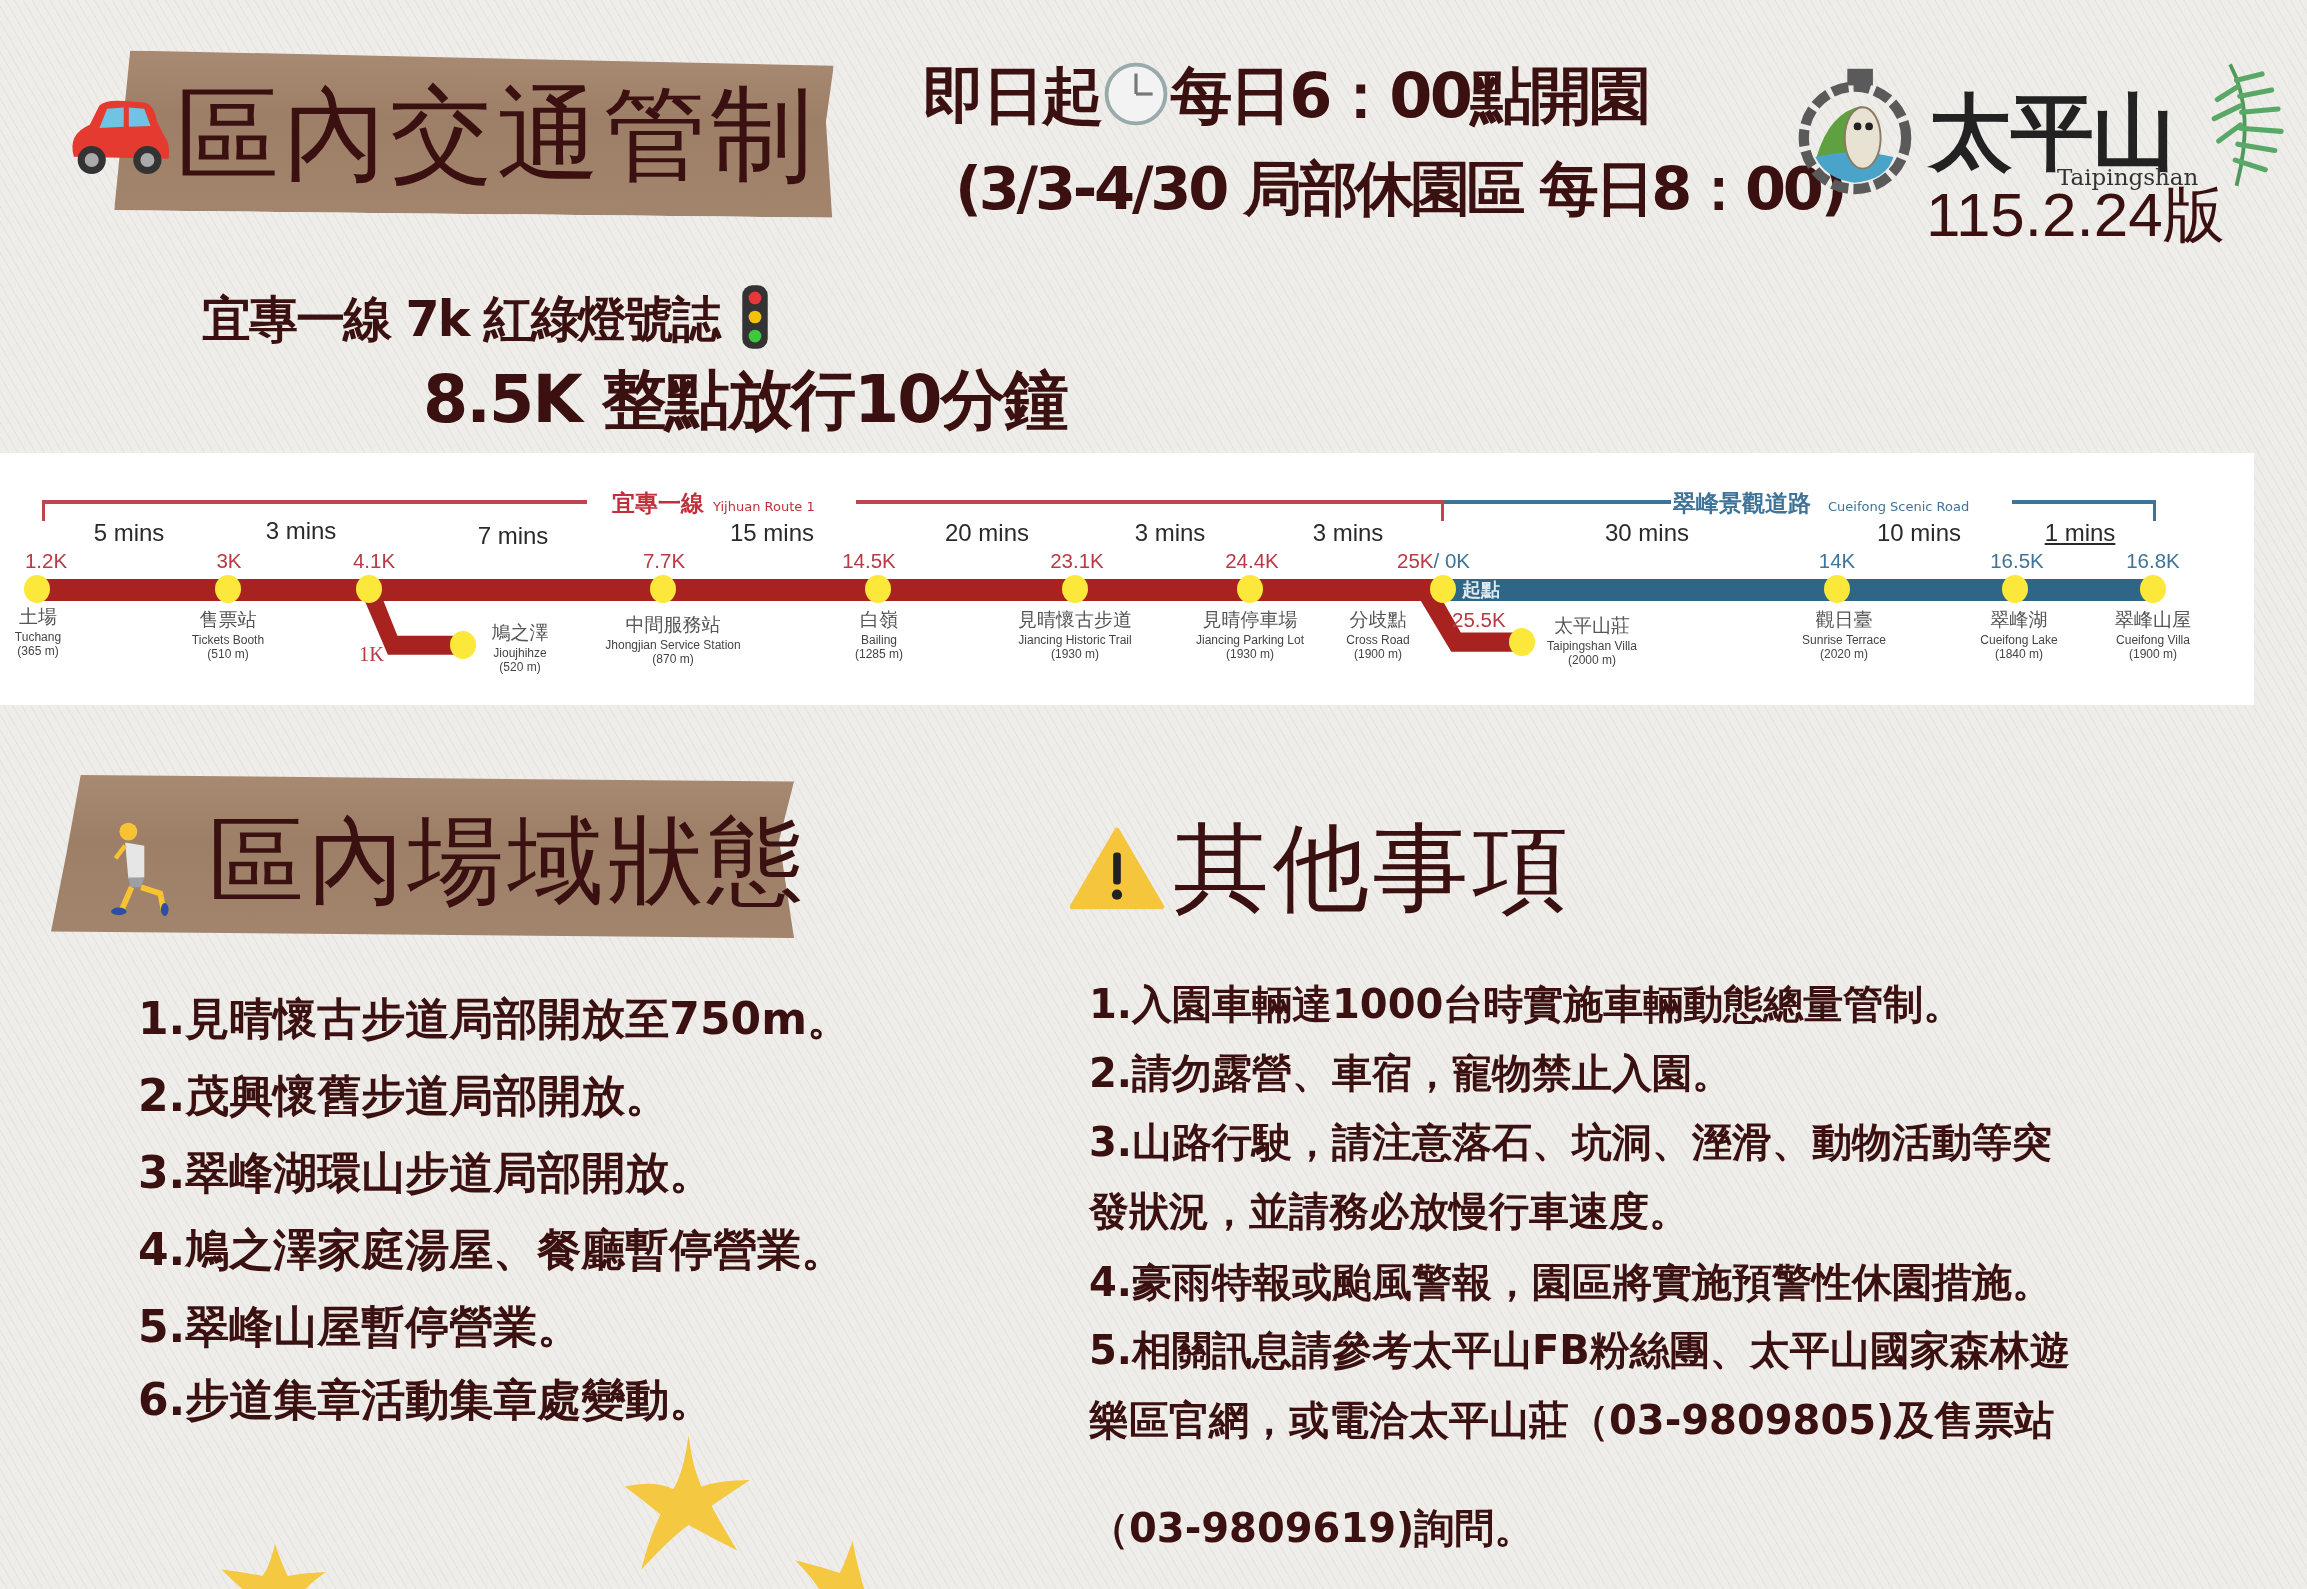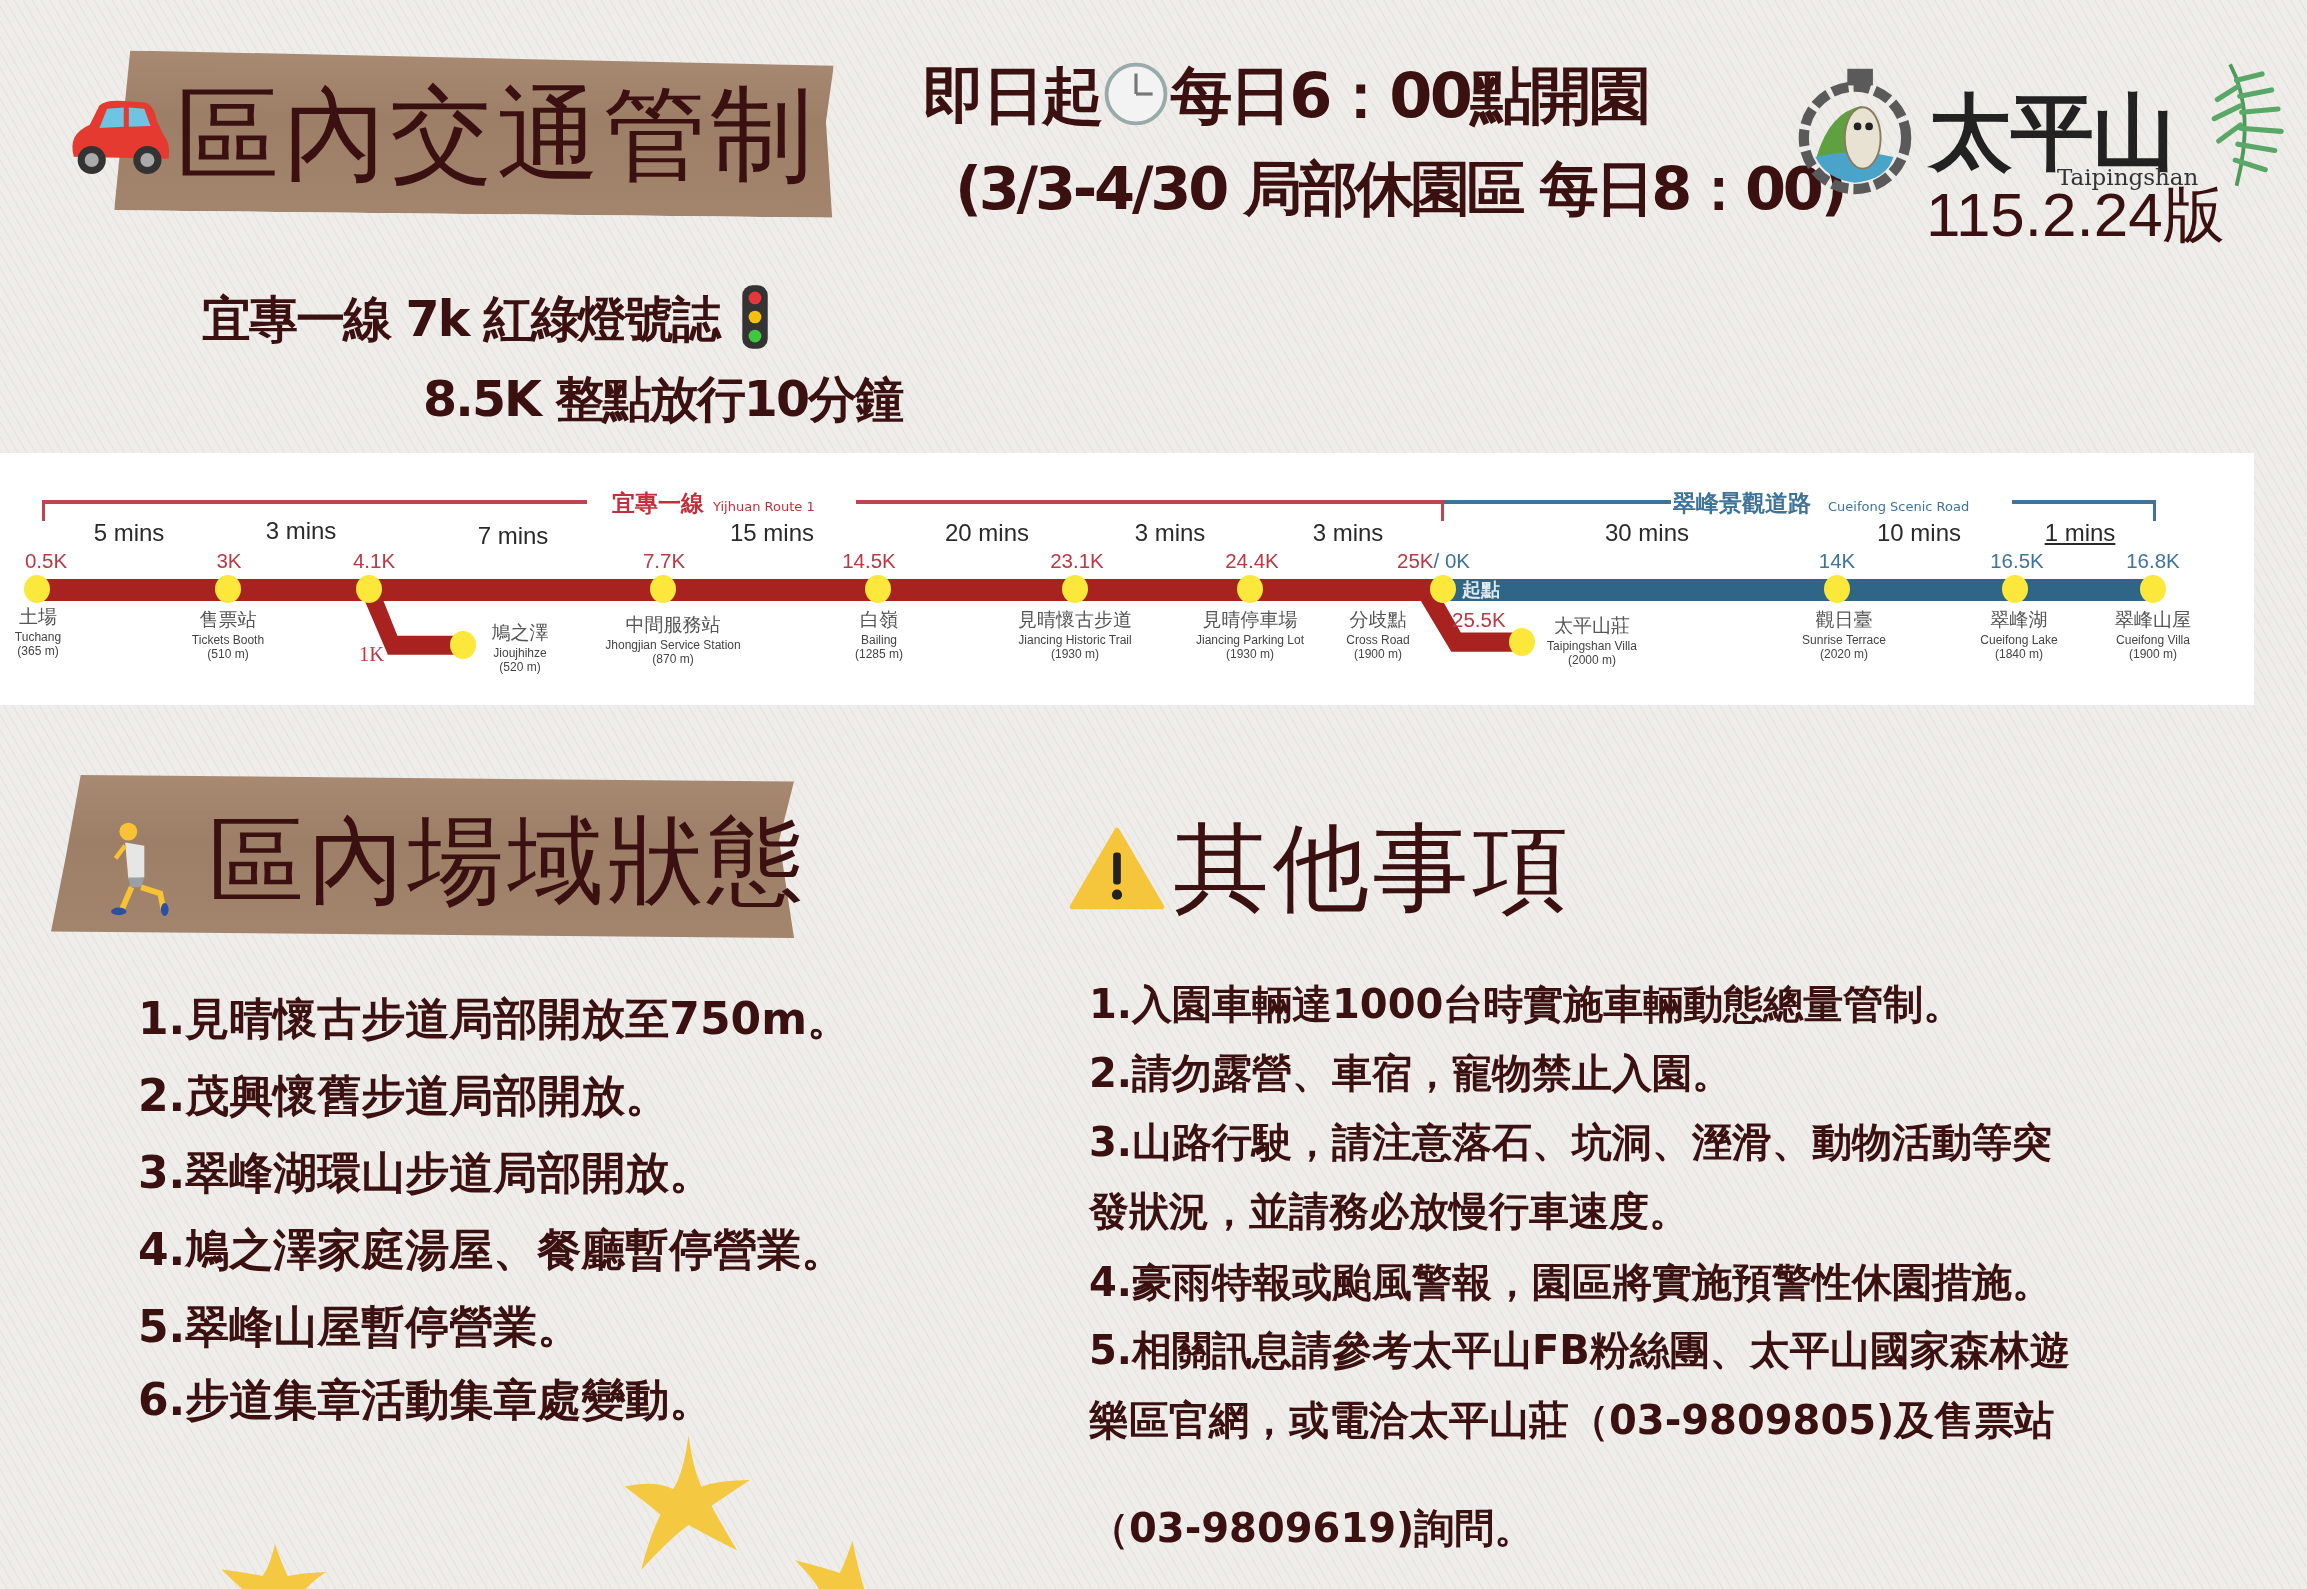--- a/index.html
+++ b/index.html
@@ -94,21 +94,21 @@
   <span>宜專一線 7k 紅綠燈號誌</span>
   <span style="display:inline-block; width:28px; height:64px; vertical-align:-13px; margin-left:6.4px;">
     <svg width="28" height="64" viewBox="0 0 44 100">
         <rect x="2" y="0" width="40" height="100" rx="16" fill="#333"></rect>
         <circle cx="22" cy="20" r="10" fill="#e8363c"></circle>
         <circle cx="22" cy="50" r="10" fill="#f2c20e"></circle>
         <circle cx="22" cy="80" r="10" fill="#3ec83e"></circle>
       </svg>
   </span>
 </div>
-<div class="abs bold-dark" style="left:423px; top:368px; font-size:49px; line-height:64px; letter-spacing:-1.9px;">8.5K 整點放行10分鐘</div>
+<div class="abs bold-dark" style="left:423px; top:368px; font-size:65px; line-height:64px; letter-spacing:-1.9px;">8.5K 整點放行10分鐘</div>
 
 <div class="map">
 
   <div class="bracket-red" style="left:42px; top:47px; width:545px; height:3.8px;"></div>
   <div class="bracket-red" style="left:42px; top:47px; width:3.2px; height:20.5px;"></div>
   <div class="bracket-red" style="left:856px; top:47px; width:588px; height:3.8px;"></div>
   <div class="bracket-red" style="left:1441px; top:47px; width:3.2px; height:20.5px;"></div>
   <div class="route-title-red" style="left:612px; top:35px;">
     <span>宜專一線</span><span class="route-sub-red">Yijhuan Route 1</span>
   </div>
@@ -123,21 +123,21 @@
   <div class="mins" style="left:301px; top:64px;">3 mins</div>
   <div class="mins" style="left:513px; top:69px;">7 mins</div>
   <div class="mins" style="left:772px; top:66px;">15 mins</div>
   <div class="mins" style="left:987px; top:66px;">20 mins</div>
   <div class="mins" style="left:1170px; top:66px;">3 mins</div>
   <div class="mins" style="left:1348px; top:66px;">3 mins</div>
   <div class="mins" style="left:1647px; top:66px;">30 mins</div>
   <div class="mins" style="left:1919px; top:66px;">10 mins</div>
   <div class="mins" style="left:2080px; top:66px;text-decoration:underline;">1 mins</div>
 
-  <div class="km red" style="left:46px; top:96px;">0.5K</div>
+  <div class="km red" style="left:46px; top:96px;">1.2K</div>
   <div class="km red" style="left:229px; top:96px;">3K</div>
   <div class="km red" style="left:374px; top:96px;">4.1K</div>
   <div class="km red" style="left:664px; top:96px;">7.7K</div>
   <div class="km red" style="left:869px; top:96px;">14.5K</div>
   <div class="km red" style="left:1077px; top:96px;">23.1K</div>
   <div class="km red" style="left:1252px; top:96px;">24.4K</div>
   <div class="abs" style="left:1397px; top:96px; font-size:20.5px; font-family:'Liberation Sans',sans-serif; white-space:nowrap;">
     <span style="color:#b83a44">25K</span><span style="color:#3f7397">/ </span><span style="color:#3f7397">0K</span>
   </div>
   <div class="km blue" style="left:1837px; top:96px;">14K</div>

